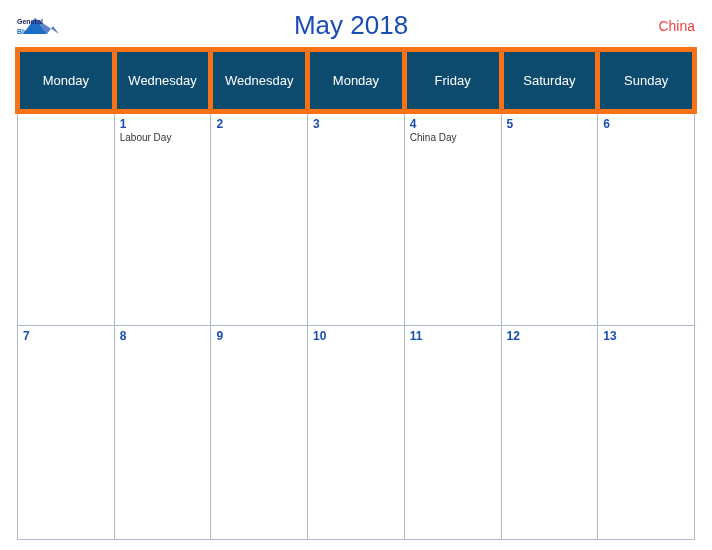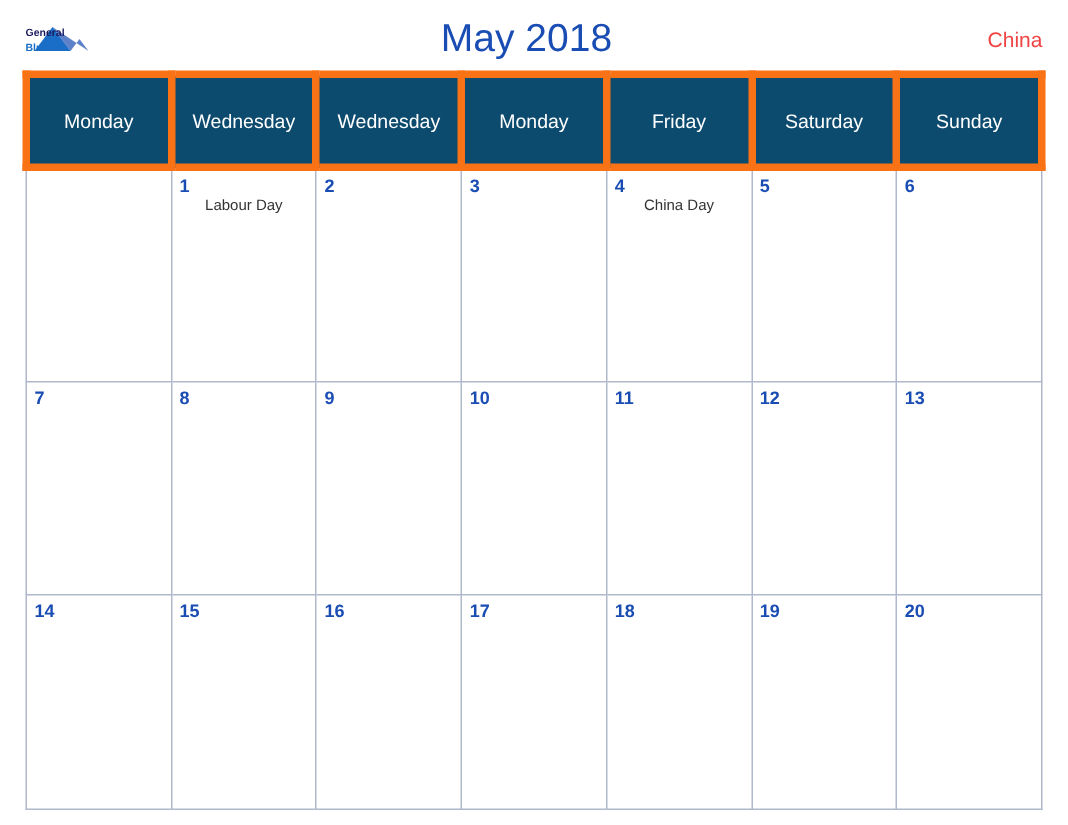--- a/index.html
+++ b/index.html
@@ -70,21 +70,20 @@
       font-size: 12px;
       color: #1a4db3;
       font-weight: bold;
       display: block;
     }
     .holiday-label {
       font-size: 10px;
       color: #333;
       display: block;
       margin-top: 1px;
-      text-align: center;
     }
     .empty-cell {
       background: #fff;
     }
   </style>
 </head>
 <body>
 
 <div class="page">
   <div class="header">
@@ -156,38 +155,15 @@
           <td>
             <span class="day-num">11</span>
           </td>
           <td>
             <span class="day-num">12</span>
           </td>
           <td>
             <span class="day-num">13</span>
           </td>
         </tr>
-        <tr>
-          <td>
-            <span class="day-num">14</span>
-          </td>
-          <td>
-            <span class="day-num">15</span>
-          </td>
-          <td>
-            <span class="day-num">16</span>
-          </td>
-          <td>
-            <span class="day-num">17</span>
-          </td>
-          <td>
-            <span class="day-num">18</span>
-          </td>
-          <td>
-            <span class="day-num">19</span>
-          </td>
-          <td>
-            <span class="day-num">20</span>
-          </td>
-        </tr>
       </tbody>
   </table>
 </div>
 
 </body></html>

